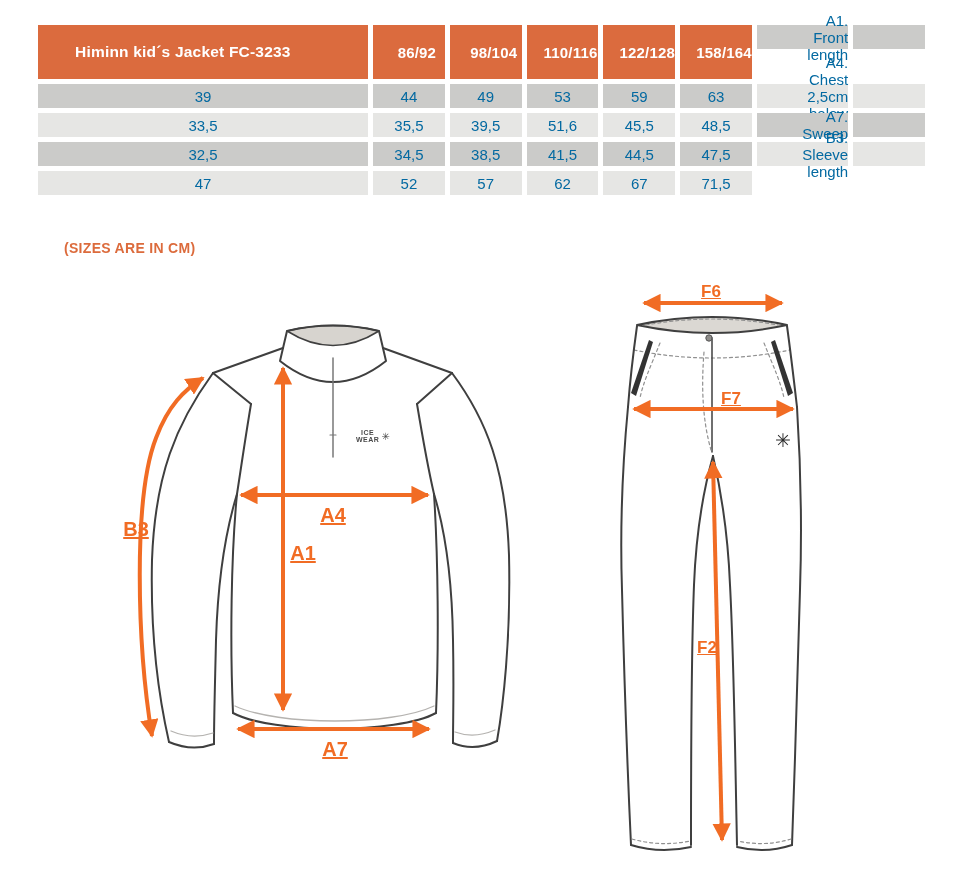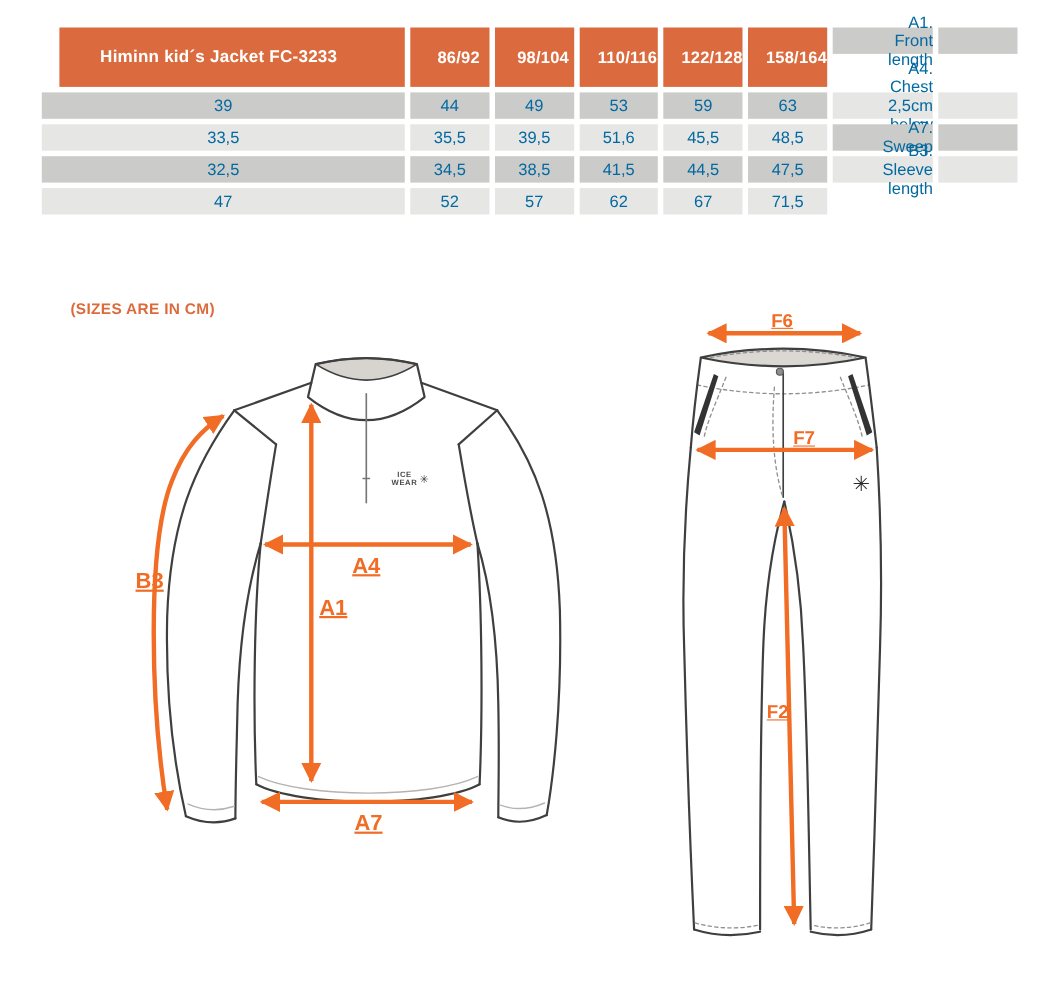--- a/index.html
+++ b/index.html
@@ -12,30 +12,30 @@
   .size-table {
     position:absolute; left:38px; top:25px; width:887px;
     display:grid; grid-template-columns:330px repeat(7, 1fr);
     column-gap:5px; row-gap:5px;
   }
   .cell { box-sizing:border-box; display:flex; align-items:center; justify-content:center; }
   .th {
     background:#DB6B3E; color:#ffffff; font-weight:bold; font-size:15px;
     height:54px; letter-spacing:0.2px;padding-left:16px;
   }
-  .th.title-cell { justify-content:flex-start; padding-left:37px; font-size:15.5px;margin-left:16px; }
+  .th.title-cell { justify-content:flex-start; padding-left:37px; font-size:15.5px; }
   .td { height:24px; font-size:15px; color:#0369a1;text-align:right; }
   .td.label-cell { justify-content:flex-start; padding-left:37px; }
   .row-dark  { background:#CBCBC9; }
   .row-light { background:#E6E6E4; }
 
   
   .sizes-note {
     position:absolute; left:64px; top:240px;
-    color:#DC6B3C; font-size:14px; font-weight:600; letter-spacing:0.3px;margin-top:32px;
+    color:#DC6B3C; font-size:14px; font-weight:600; letter-spacing:0.3px;
   }
 
   
   .diagram-svg { position:absolute; left:0; top:0; }
   .m-label {
     position:absolute; transform:translateX(-50%);
     color:#F16C24; font-weight:bold; white-space:nowrap;text-decoration:underline;
   }
   .m-label.big { font-size:20px; }
   .m-label.small { font-size:17px; }

